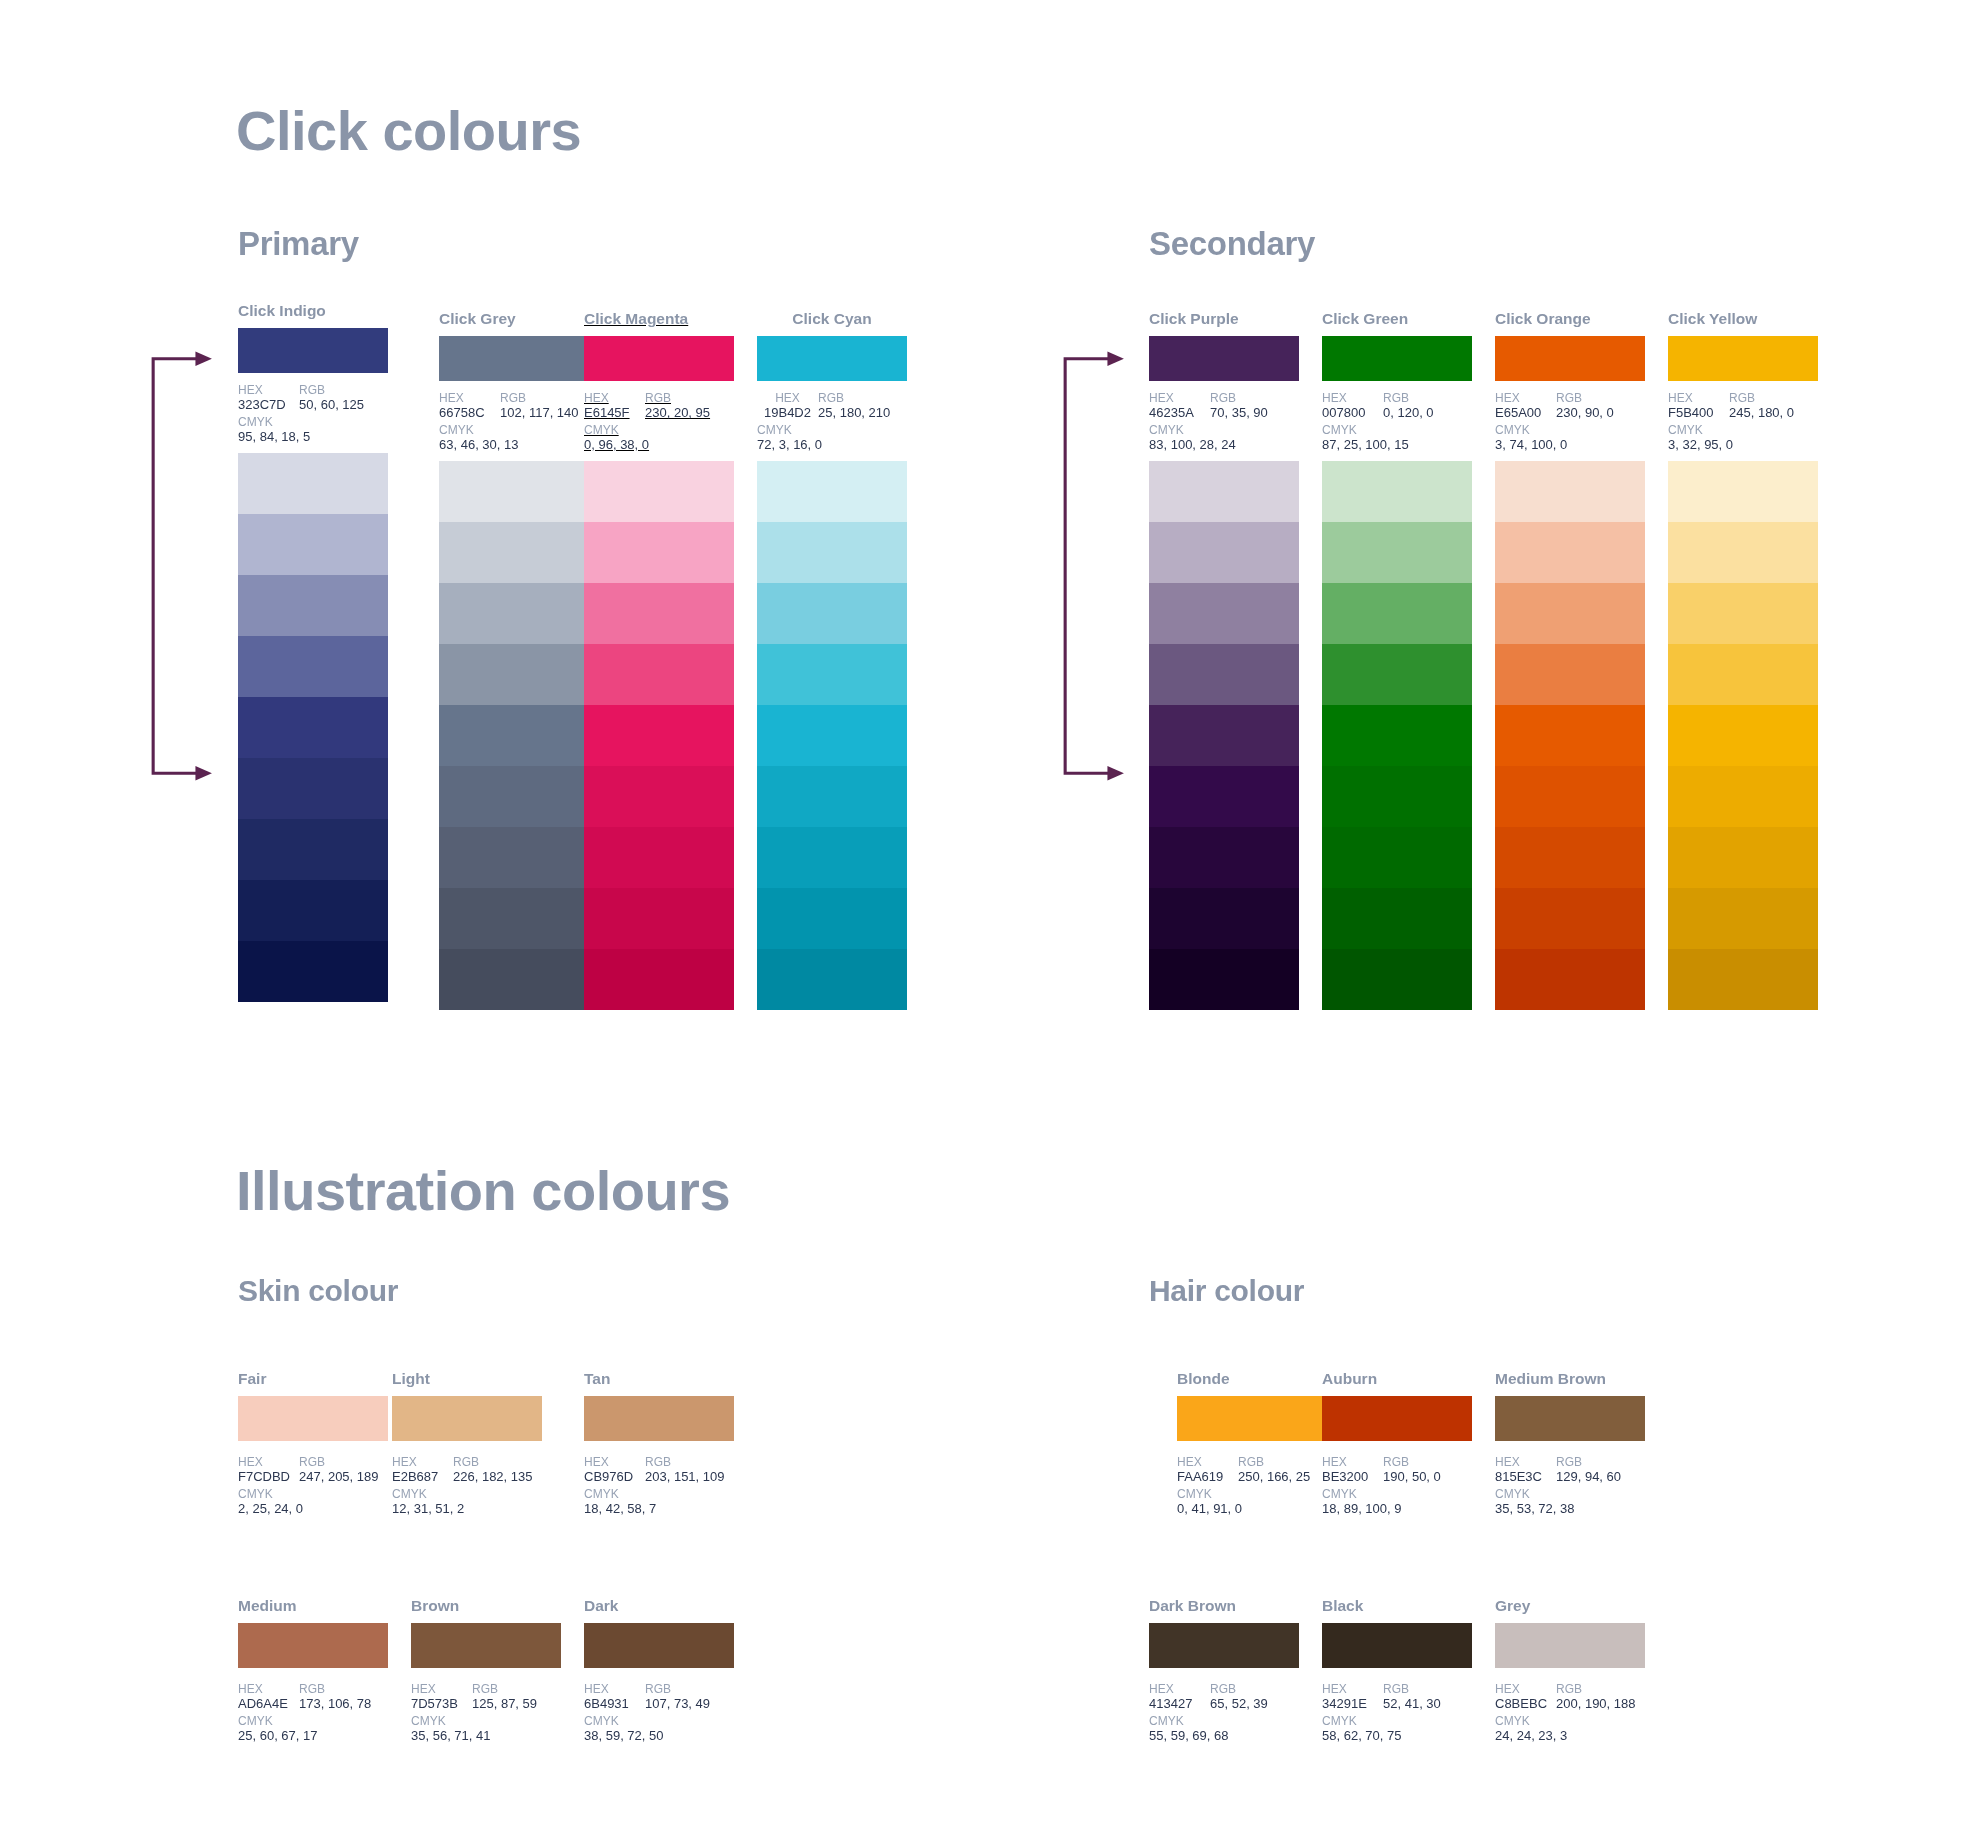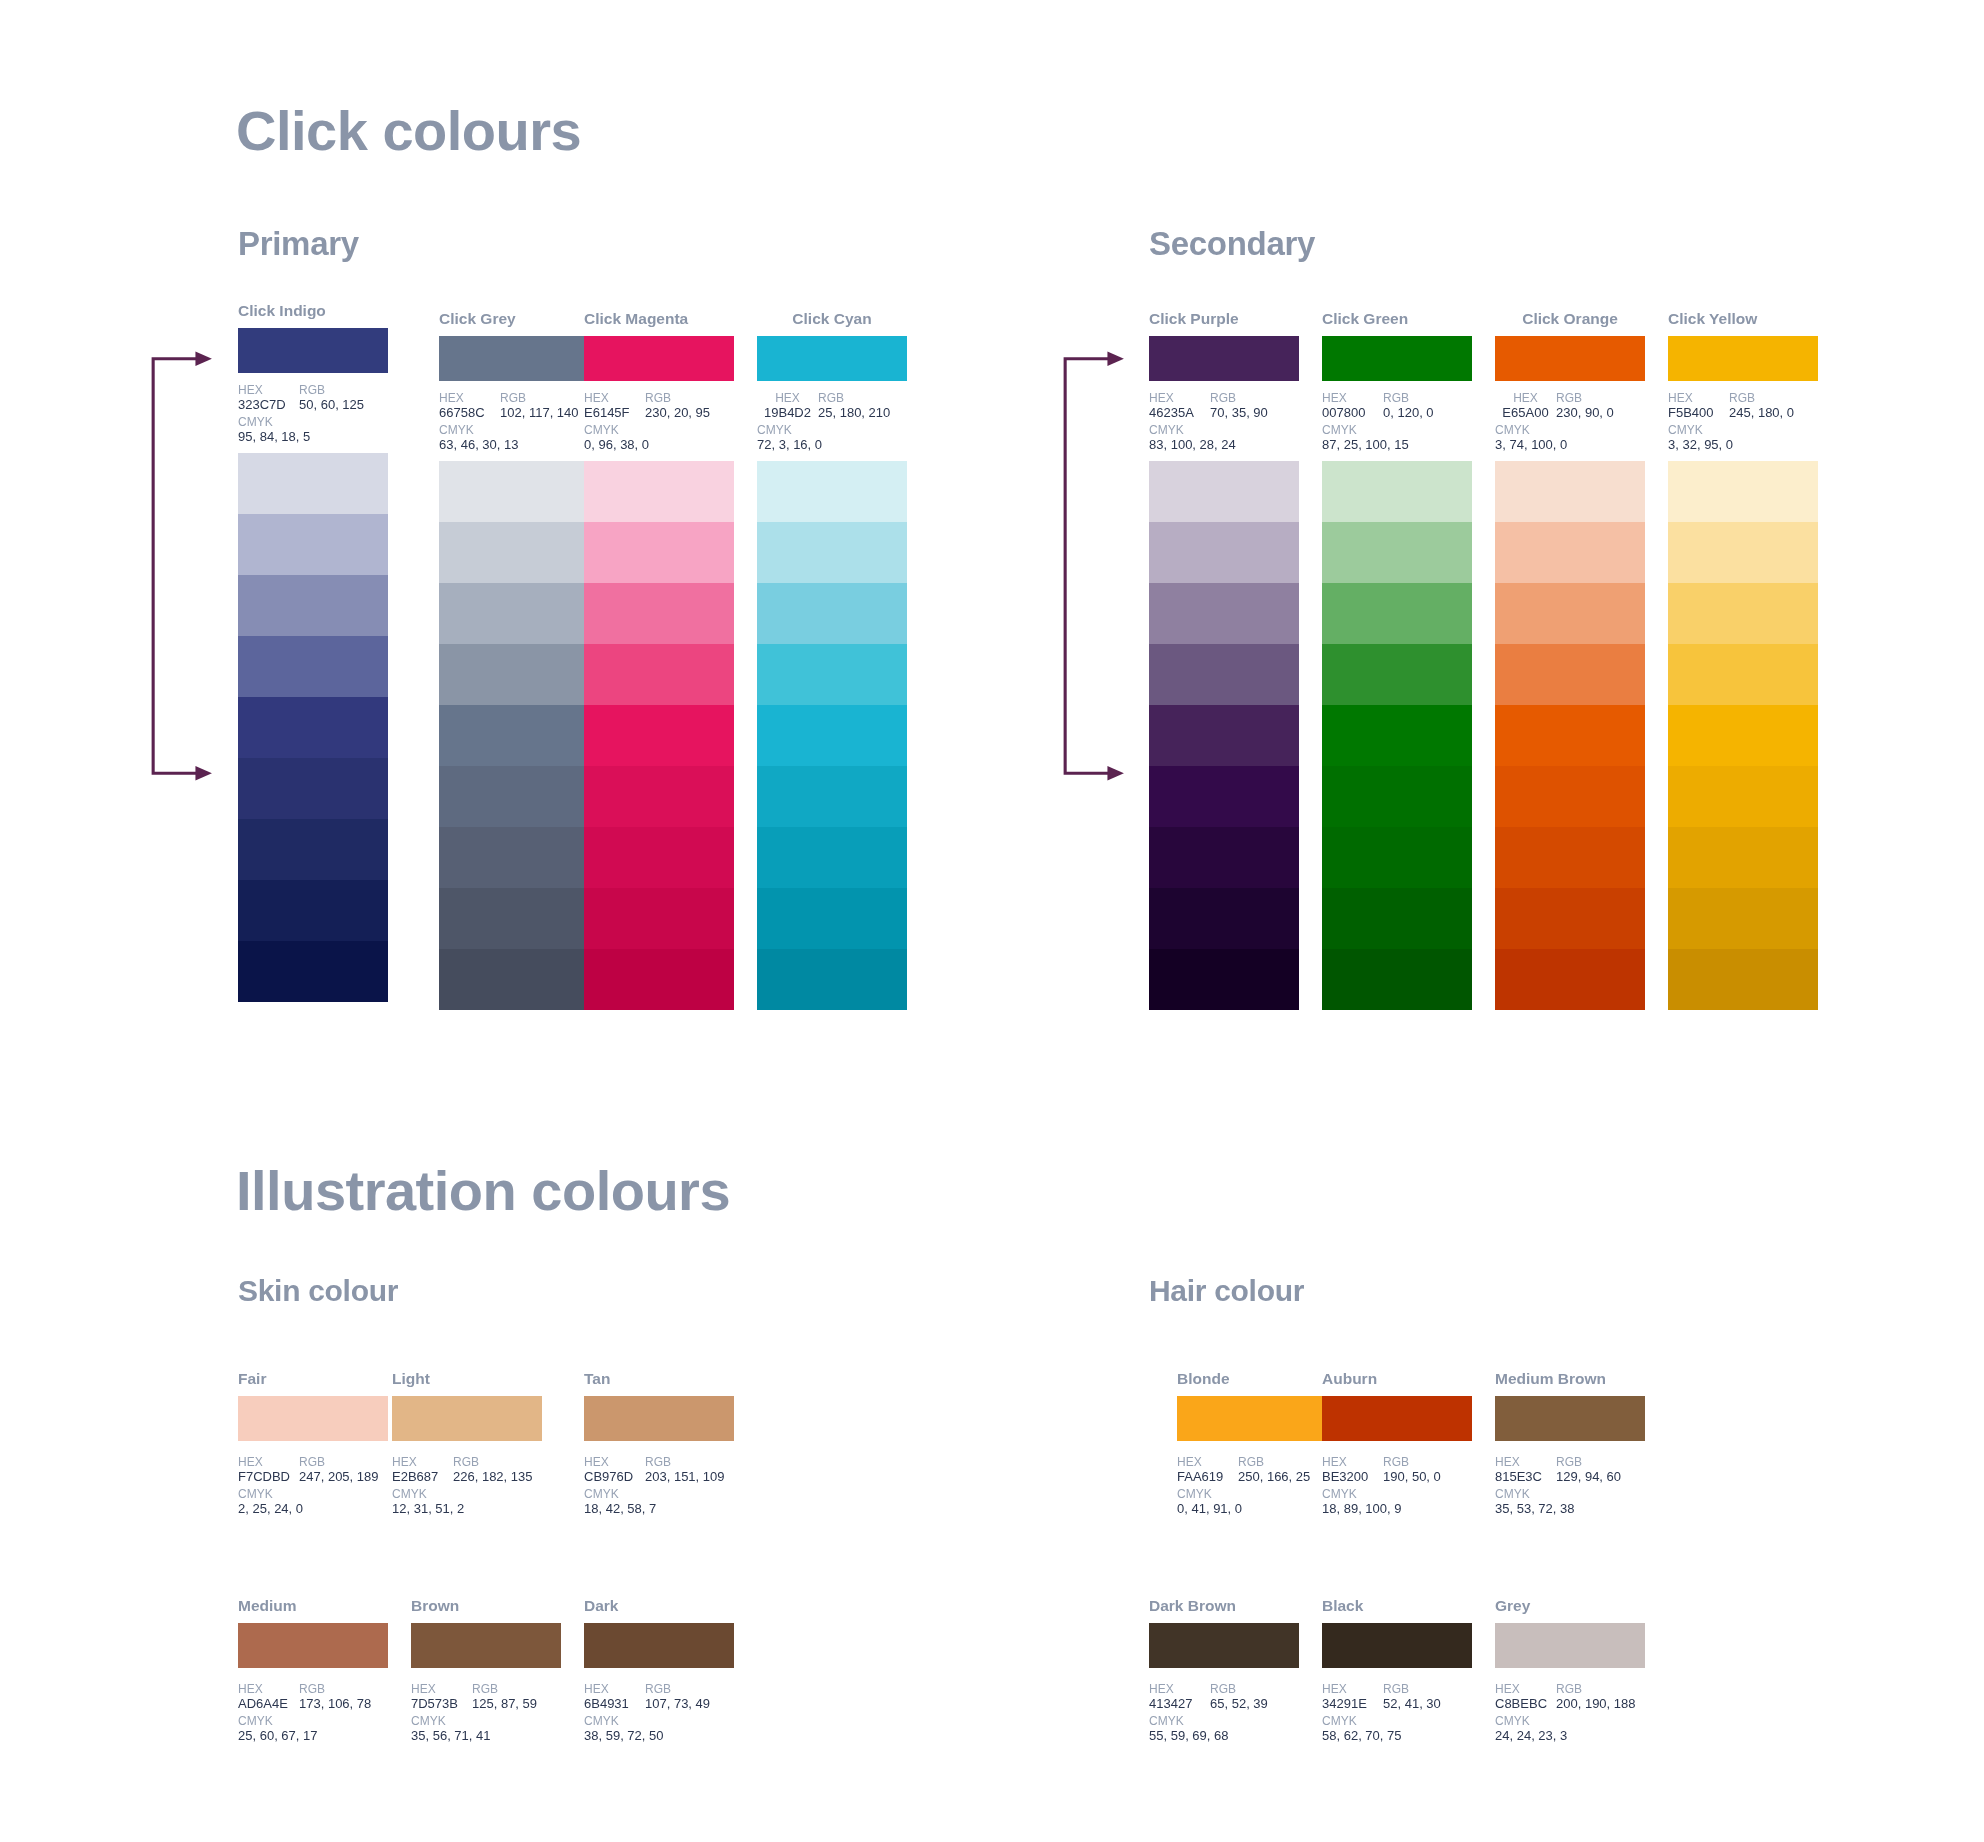--- a/index.html
+++ b/index.html
@@ -203,21 +203,21 @@
           <span class="ladder-step" style="background:#C6CCD6"></span>
           <span class="ladder-step" style="background:#A6AFBE"></span>
           <span class="ladder-step" style="background:#8A95A6"></span>
           <span class="ladder-step" style="background:#66758C"></span>
           <span class="ladder-step" style="background:#5E6A80"></span>
           <span class="ladder-step" style="background:#576074"></span>
           <span class="ladder-step" style="background:#4E5668"></span>
           <span class="ladder-step" style="background:#454C5D"></span>
         </div>
       </div>
-      <div class="pal-col" style="left: 584px; top: 310px;">
+      <div class="pal-col" style="left: 584px; top: 310px; text-decoration: underline;">
       <div class="pal-name">Click Magenta</div>
       <div class="pal-main" style="background:#E6145F"></div>
 
     <div class="meta" style="margin-top:10.3px">
       <div class="meta-row">
         <span class="meta-lbl">HEX</span>
         <span class="meta-lbl2">RGB</span>
       </div>
       <div class="meta-row">
         <span class="meta-val" style="width:61px;flex:0 0 61px">E6145F</span>
@@ -338,21 +338,21 @@
           <span class="ladder-step" style="background:#9CCB9C"></span>
           <span class="ladder-step" style="background:#64AF64"></span>
           <span class="ladder-step" style="background:#2E902E"></span>
           <span class="ladder-step" style="background:#007800"></span>
           <span class="ladder-step" style="background:#007000"></span>
           <span class="ladder-step" style="background:#006A00"></span>
           <span class="ladder-step" style="background:#006000"></span>
           <span class="ladder-step" style="background:#005600"></span>
         </div>
       </div>
-      <div class="pal-col" style="left: 1495px; top: 310px; text-align: center;">
+      <div class="pal-col" style="left: 1495px; top: 310px;">
       <div class="pal-name">Click Orange</div>
       <div class="pal-main" style="background:#E65A00"></div>
 
     <div class="meta" style="margin-top:10.3px">
       <div class="meta-row">
         <span class="meta-lbl">HEX</span>
         <span class="meta-lbl2">RGB</span>
       </div>
       <div class="meta-row">
         <span class="meta-val" style="width:61px;flex:0 0 61px">E65A00</span>

